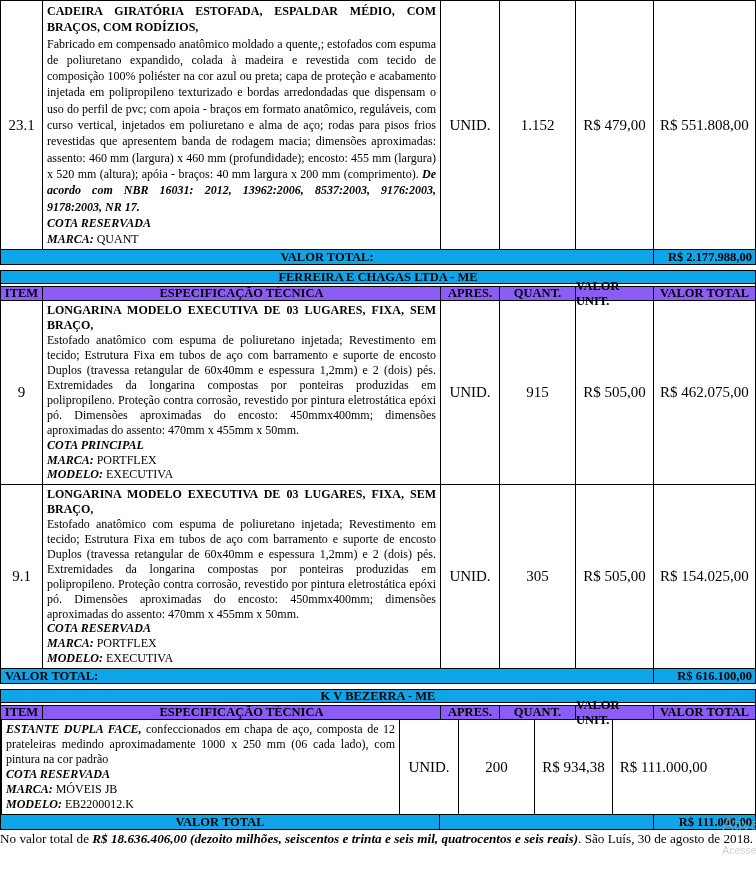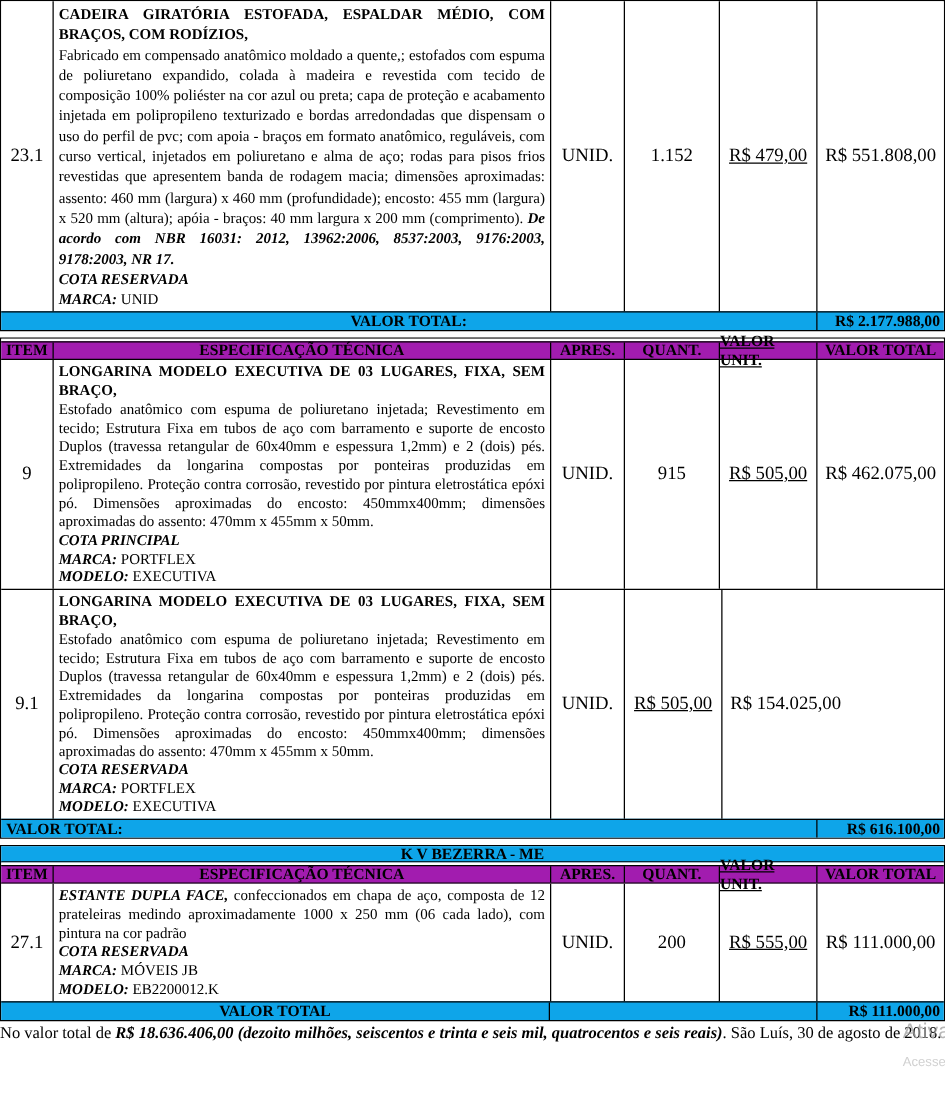--- a/index.html
+++ b/index.html
@@ -10,31 +10,31 @@
   }
   .tbl { border: 1px solid #000; width: 756px; }
   .tbl + .tbl { margin-top: 5px; }
 
   
   .bar { background: #0ea5e9; display: flex; align-items: center; }
   .supplier-bar { height: 13px; justify-content: center; font-weight: bold;
                   font-size: 12.5px; border-bottom: 1px solid #000; }
   .white-gap { height: 2px; background: #fff; }
 
-  .thead { display: flex; background: #a21caf; border-top: 1px solid #000;
+  .thead { display: flex; background: #8b5cf6; border-top: 1px solid #000;
            border-bottom: 1px solid #000; height: 15px; }
   .thead > div { display: flex; align-items: center; justify-content: center;
                  font-weight: bold; font-size: 12.5px; }
 
   
   .c1 { width: 41px; }
   .c2 { width: 398px; }
   .c3 { width: 59px; }
   .c4 { width: 76px; }
-  .c5 { width: 78px; text-decoration: underline; }
+  .c5 { width: 78px; }
   .c6 { width: 102px; }
   .c2, .c3, .c4, .c5, .c6 { border-left: 1px solid #000; }
 
   .trow { display: flex; align-items: stretch; background: #fff; }
   .trow + .trow { border-top: 1px solid #000; }
   .num-cell { display: flex; align-items: center; justify-content: center;
               font-size: 15px; }
   .spec-cell { padding: 2px 4px 2px 4px; font-size: 12px; }
   .spec-cell p { text-align: justify; }
   .t1 .spec-cell { line-height: 16.3px; }
@@ -69,34 +69,35 @@
 </head>
 <body>
 
 <section class="tbl t1">
   <div class="trow">
     <div class="c1 num-cell">23.1</div>
     <div class="c2 spec-cell">
       <p class="spec-title">CADEIRA GIRATÓRIA ESTOFADA, ESPALDAR MÉDIO, COM BRAÇOS, COM RODÍZIOS,</p>
       <p><span class="plain">Fabricado em compensado anatômico moldado a quente,; estofados com espuma de poliuretano expandido, colada à madeira e revestida com tecido de composição 100% poliéster na cor azul ou preta; capa de proteção e acabamento injetada em polipropileno texturizado e bordas arredondadas que dispensam o uso do perfil de pvc; com apoia - braços em formato anatômico, reguláveis, com curso vertical, injetados em poliuretano e alma de aço; rodas para pisos frios revestidas que apresentem banda de rodagem macia; dimensões aproximadas: assento: 460 mm (largura) x 460 mm (profundidade); encosto: 455 mm (largura) x 520 mm (altura); apóia - braços: 40 mm largura x 200 mm (comprimento). </span><span class="bold">De acordo com NBR 16031: 2012, 13962:2006, 8537:2003, 9176:2003, 9178:2003, NR 17.</span></p>
       <p class="bold">COTA RESERVADA</p>
-      <p><span class="bold">MARCA:</span><span class="plain">&nbsp;</span><span class="plain">UNID</span></p>
+      <p><span class="bold">MARCA:</span><span class="plain">&nbsp;</span><span class="plain">QUANT</span></p>
     </div>
     <div class="c3 num-cell">UNID.</div>
     <div class="c4 num-cell">1.152</div>
     <div class="c5 num-cell">R$ 479,00</div>
     <div class="c6 num-cell">R$ 551.808,00</div>
   </div>
   <div class="bar total-bar">
     <div class="lbl-center">VALOR TOTAL:</div>
     <div class="amount">R$ 2.177.988,00</div>
   </div>
 </section>
 
 <section class="tbl t2">
+  <div class="bar supplier-bar">FERREIRA E CHAGAS LTDA - ME</div>
   <div class="white-gap"></div>
   <div class="thead">
     <div class="c1">ITEM</div>
     <div class="c2">ESPECIFICAÇÃO TÉCNICA</div>
     <div class="c3">APRES.</div>
     <div class="c4">QUANT.</div>
     <div class="c5">VALOR UNIT.</div>
     <div class="c6">VALOR TOTAL</div>
   </div>
 
@@ -118,20 +119,21 @@
   <div class="trow">
     <div class="c1 num-cell">9.1</div>
     <div class="c2 spec-cell">
       <p class="spec-title">LONGARINA MODELO EXECUTIVA DE 03 LUGARES, FIXA, SEM BRAÇO,</p>
       <p>Estofado anatômico com espuma de poliuretano injetada; Revestimento em tecido; Estrutura Fixa em tubos de aço com barramento e suporte de encosto Duplos (travessa retangular de 60x40mm e espessura 1,2mm) e 2 (dois) pés. Extremidades da longarina compostas por ponteiras produzidas em polipropileno. Proteção contra corrosão, revestido por pintura eletrostática epóxi pó. Dimensões aproximadas do encosto: 450mmx400mm; dimensões aproximadas do assento: 470mm x 455mm x 50mm.</p>
       <p class="bold">COTA RESERVADA</p>
       <p><span class="bold">MARCA:</span><span>&nbsp;</span><span class="plain">PORTFLEX</span></p>
       <p><span class="bold">MODELO:</span><span>&nbsp;</span><span class="plain">EXECUTIVA</span></p>
     </div>
     <div class="c3 num-cell">UNID.</div>
+    <div class="c4 num-cell">305</div>
     <div class="c5 num-cell">R$ 505,00</div>
     <div class="c6 num-cell">R$ 154.025,00</div>
   </div>
 
   <div class="bar total-bar">
     <div class="lbl-left">VALOR TOTAL:</div>
     <div class="amount">R$ 616.100,00</div>
   </div>
 </section>
 
@@ -141,30 +143,29 @@
   <div class="thead">
     <div class="c1">ITEM</div>
     <div class="c2">ESPECIFICAÇÃO TÉCNICA</div>
     <div class="c3">APRES.</div>
     <div class="c4">QUANT.</div>
     <div class="c5">VALOR UNIT.</div>
     <div class="c6">VALOR TOTAL</div>
   </div>
 
   <div class="trow">
-    <div class="c1 num-cell">27.1</div>
     <div class="c2 spec-cell">
       <p><span class="bold">ESTANTE DUPLA FACE,</span><span>&nbsp;</span><span class="plain">confeccionados em chapa de aço, composta de 12 prateleiras medindo aproximadamente 1000 x 250 mm (06 cada lado), com pintura na cor padrão</span></p>
       <p class="bold">COTA RESERVADA</p>
       <p><span class="bold">MARCA:</span><span>&nbsp;</span><span class="plain">MÓVEIS JB</span></p>
       <p><span class="bold">MODELO:</span><span>&nbsp;</span><span class="plain">EB2200012.K</span></p>
     </div>
     <div class="c3 num-cell">UNID.</div>
     <div class="c4 num-cell">200</div>
-    <div class="c5 num-cell">R$ 555,00</div>
+    <div class="c5 num-cell">R$ 934,38</div>
     <div class="c6 num-cell">R$ 111.000,00</div>
   </div>
 
   <div class="bar total-bar">
     <div class="lbl-mid">VALOR TOTAL</div>
     <div class="spacer"></div>
     <div class="amount">R$ 111.000,00</div>
   </div>
 </section>
 

